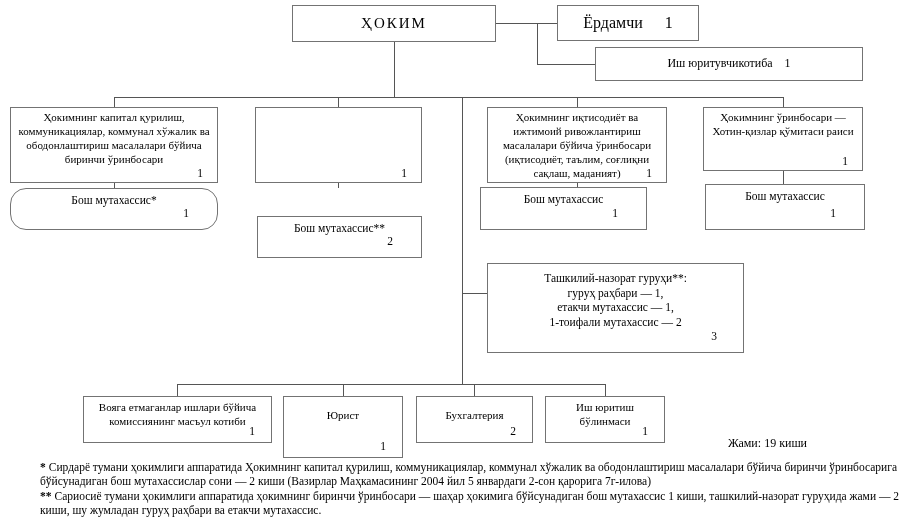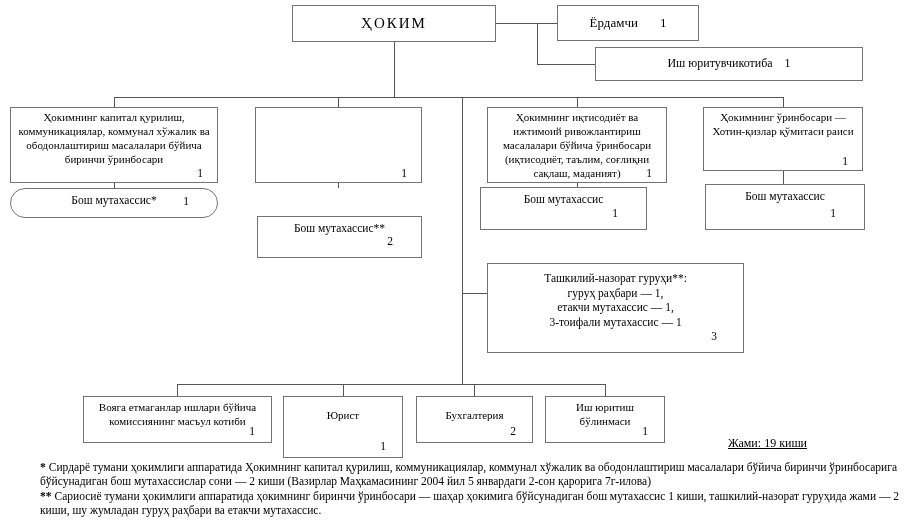--- a/index.html
+++ b/index.html
@@ -17,40 +17,40 @@
   .deputy{font-size:11px;}
   .deputy .cnt{right:14px;bottom:1px;}
   .spec{font-size:11.5px;}
   .spec .lbl{padding-top:4px;}
   .spec .cnt{right:28px;bottom:8px;}
   .unit{font-size:11px;}
   .unit .lbl{padding-top:4px;}
   .unit .cnt{right:16px;bottom:3px;}
   #hokim{left:292px;top:5px;width:204px;height:37px;font-size:15px;letter-spacing:2px;
          display:flex;align-items:center;justify-content:center;}
-  #yordamchi{left:557px;top:5px;width:142px;height:36px;font-size:13px;
+  #yordamchi{left:557px;top:5px;width:142px;height:36px;font-size:16px;
          display:flex;align-items:center;justify-content:center;gap:22px;}
   #clerk{left:595px;top:47px;width:268px;height:34px;font-size:12px;
          display:flex;align-items:center;justify-content:center;gap:12px;}
   #d1{left:10px;top:107px;width:208px;height:76px;}
   #d2{left:255px;top:107px;width:167px;height:76px;}
   #d3{left:487px;top:107px;width:180px;height:76px;}
   #d4{left:703px;top:107px;width:160px;height:64px;}
-  #s1{left:10px;top:188px;width:208px;height:30px;border-radius:16px;}
+  #s1{left:10px;top:188px;width:208px;height:42px;border-radius:16px;}
   #s2{left:257px;top:188px;width:165px;height:42px;margin-top:28px;}
   #s3{left:480px;top:187px;width:167px;height:43px;}
   #s4{left:705px;top:184px;width:160px;height:46px;}
   #control{left:487px;top:263px;width:257px;height:90px;font-size:11.5px;}
   #control .lbl{padding-top:7px;}
   #control .cnt{right:26px;bottom:8px;}
   #b1{left:83px;top:396px;width:189px;height:47px;}
   #b2{left:283px;top:396px;width:120px;height:62px;}
   #b3{left:416px;top:396px;width:117px;height:47px;}
   #b4{left:545px;top:396px;width:120px;height:47px;}
-  #total{position:absolute;left:728px;top:436px;font-size:12px;text-decoration:underline;}
+  #total{position:absolute;left:728px;top:436px;font-size:12px;}
   #footnotes{position:absolute;left:40px;top:460px;width:868px;font-size:11.5px;line-height:1.26;}
   #footnotes p{margin:0;}
   #footnotes .fmark{font-weight:bold;margin-right:3px;}
 </style>
 </head>
 <body>
 
 <div id="canvas">
 
   <svg id="wires" width="914" height="522" viewBox="0 0 914 522" aria-hidden="true">
@@ -122,21 +122,21 @@
   </div>
   <div id="s4" class="box spec">
     <span class="lbl">Бош мутахассис</span>
     <span class="cnt">1</span>
   </div>
 
   <div id="control" class="box">
     <span class="lbl">Ташкилий-назорат гуруҳи**:</span>
     <span class="lbl" style="padding-top:0">гуруҳ раҳбари — 1,</span>
     <span class="lbl" style="padding-top:0">етакчи мутахассис — 1,</span>
-    <span class="lbl" style="padding-top:0">3-тоифали мутахассис — 1</span>
+    <span class="lbl" style="padding-top:0">1-тоифали мутахассис — 2</span>
     <span class="cnt">3</span>
   </div>
 
   <div id="b1" class="box unit">
     <span class="lbl">Вояга етмаганлар ишлари бўйича комиссиянинг масъул котиби</span>
     <span class="cnt">1</span>
   </div>
   <div id="b2" class="box unit">
     <span class="lbl" style="padding-top:12px">Юрист</span>
     <span class="cnt">1</span>

